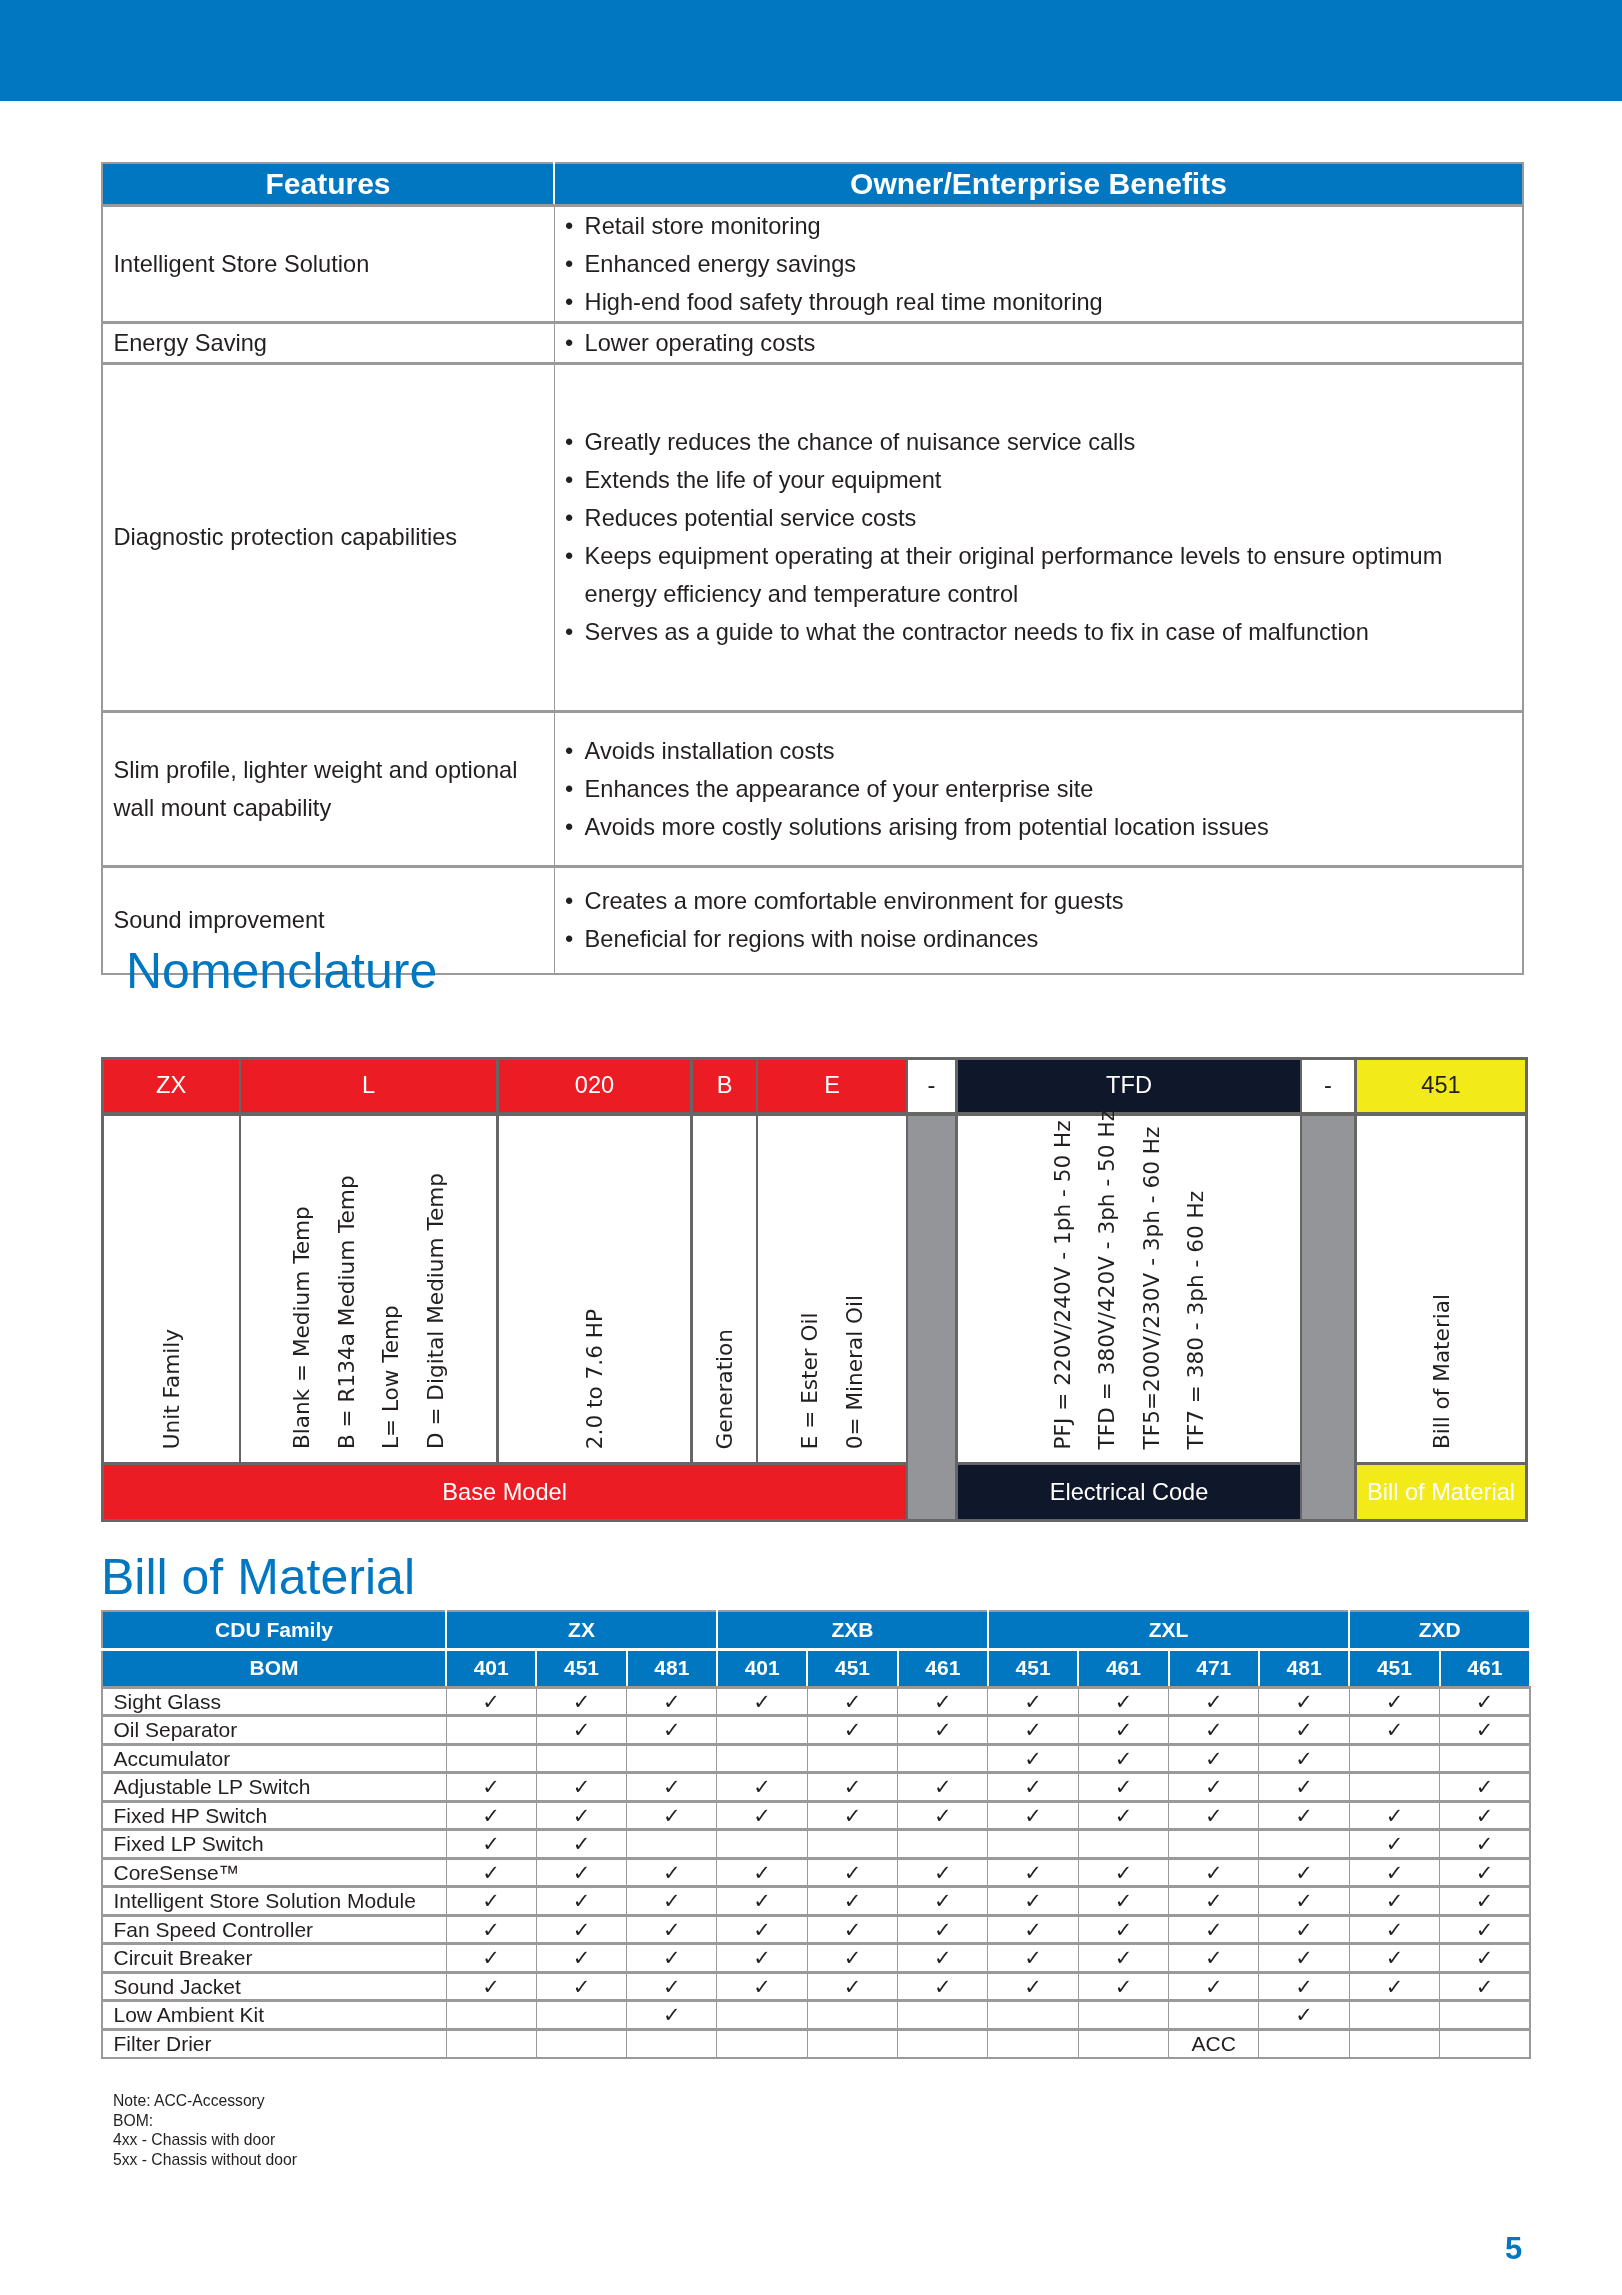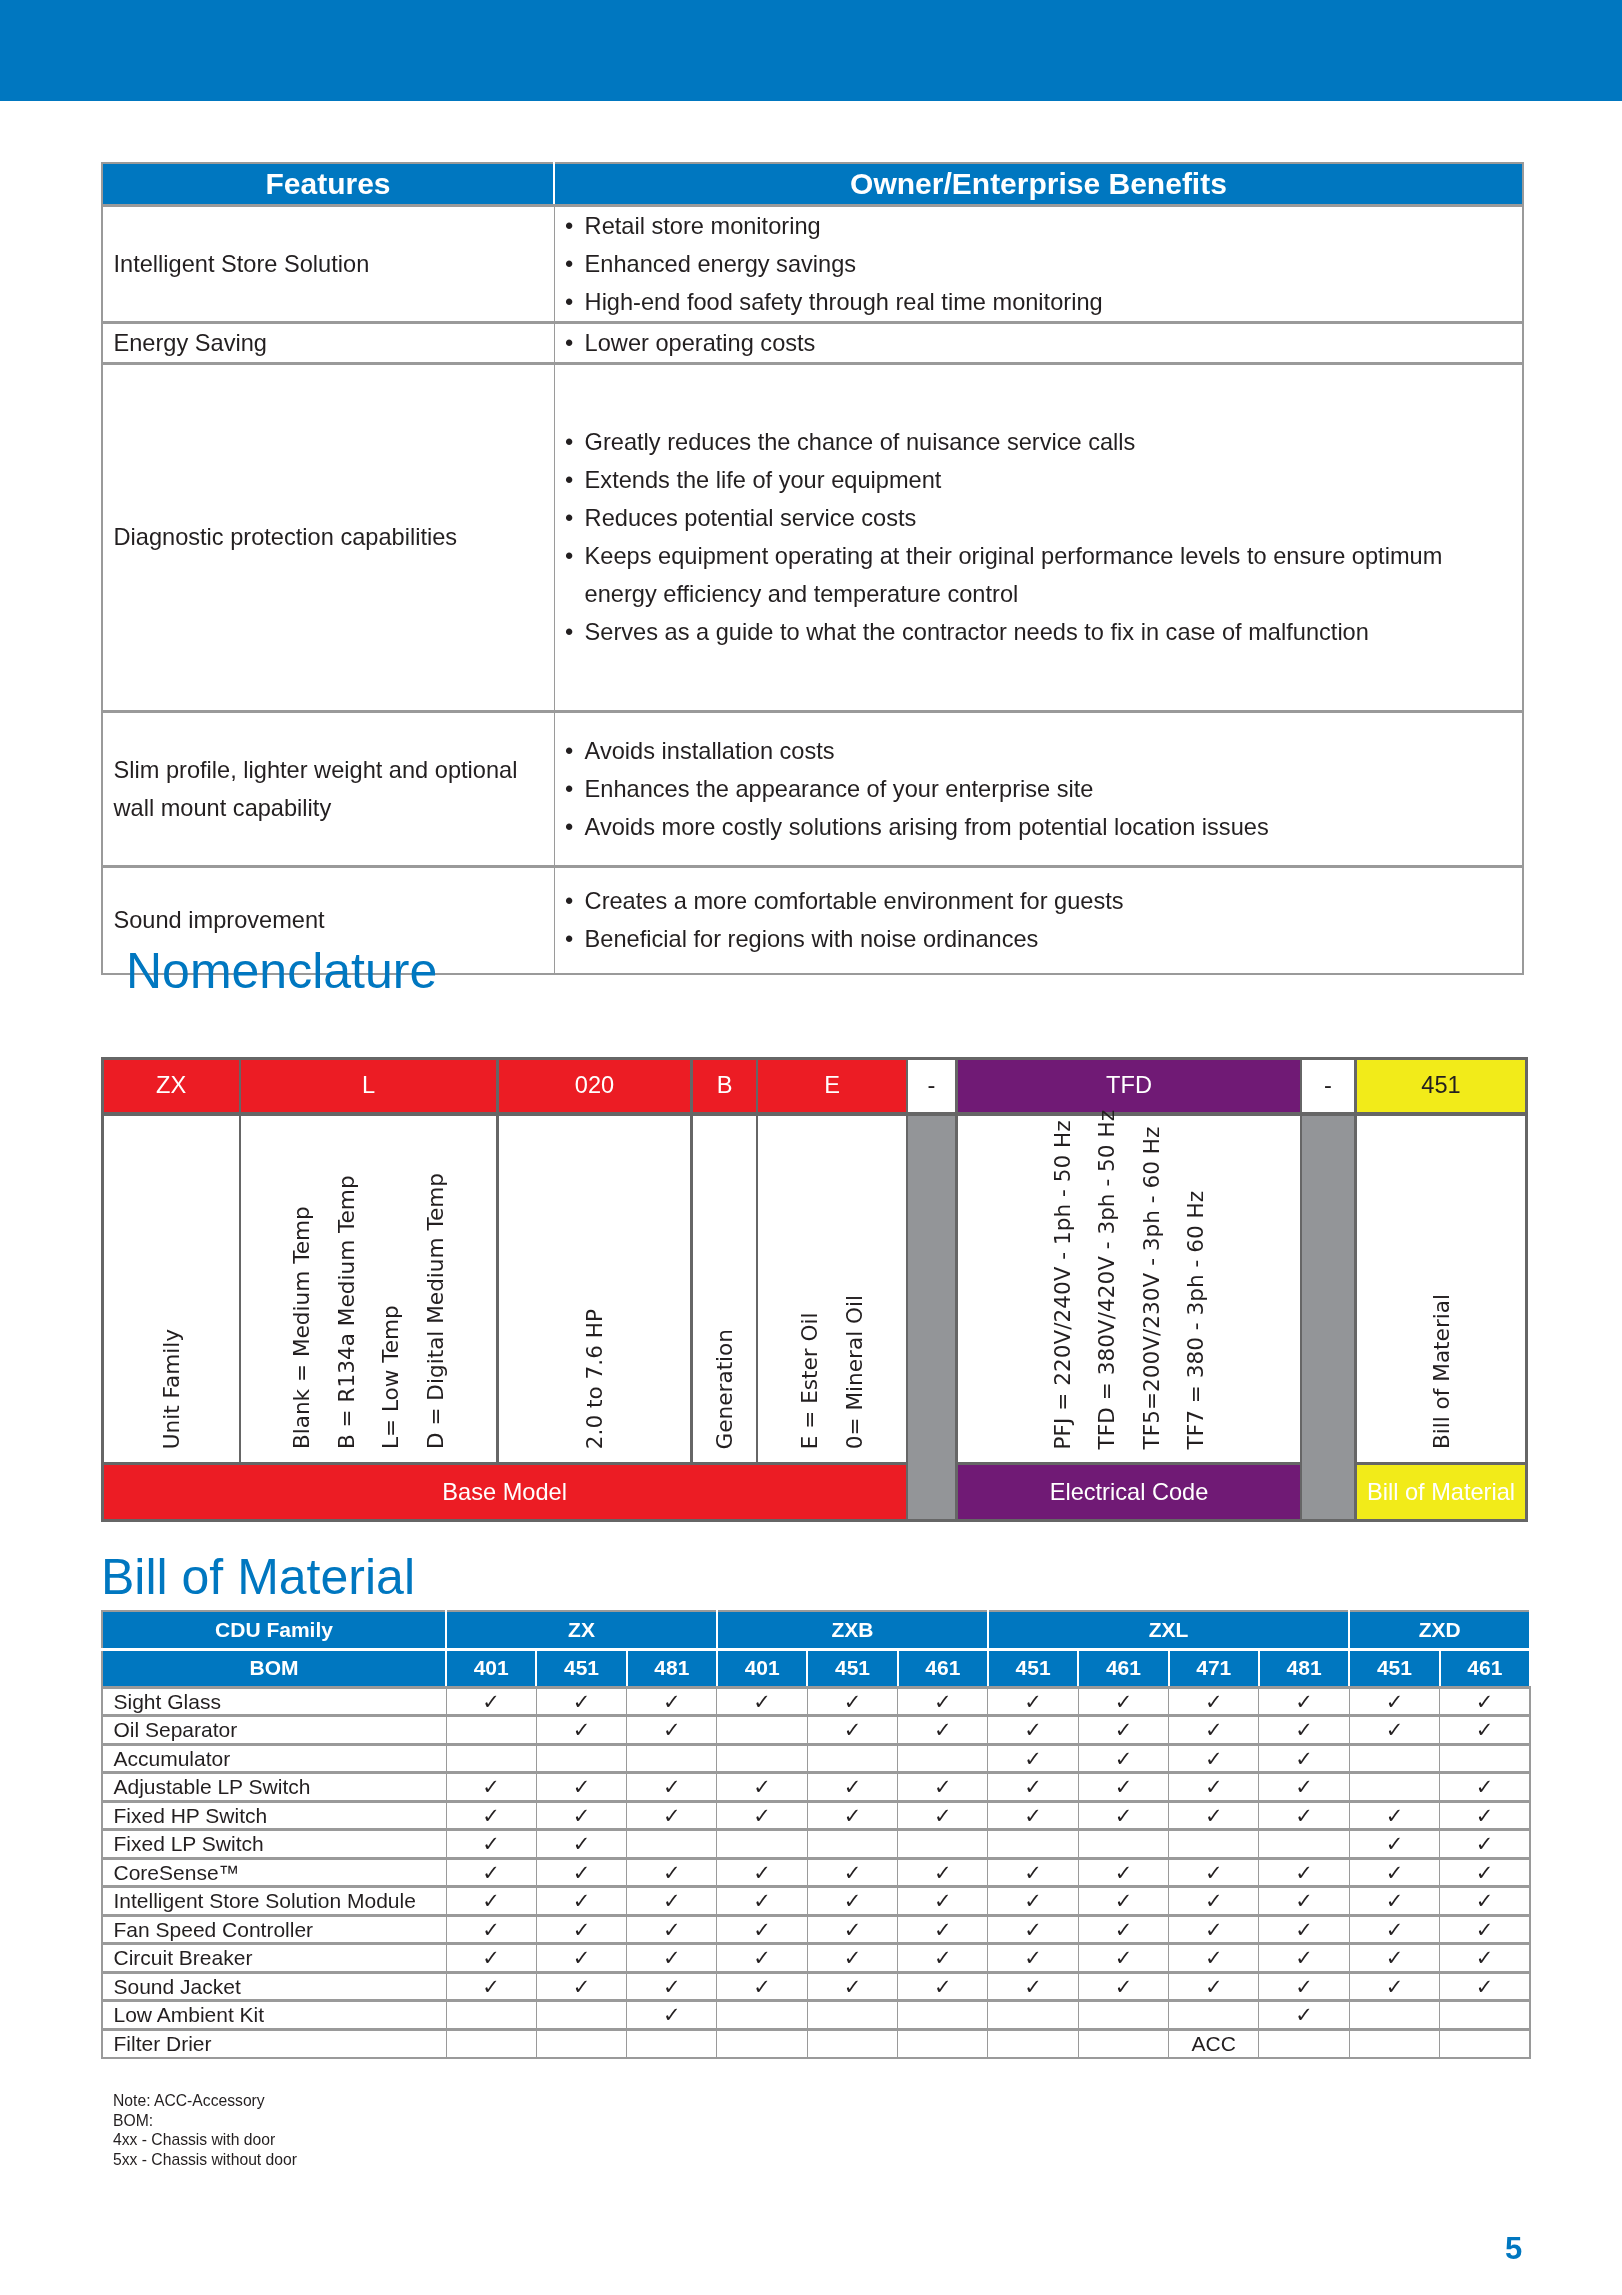--- a/index.html
+++ b/index.html
@@ -18,21 +18,21 @@
   .benefit { padding-left: 19.6px; text-indent: -19.6px; }
   .benefit::before { content: "\2022"; display: inline-block; width: 19.6px; text-indent: 0; text-align: left; }
 
   .section-title { position: absolute; left: 101px; font-size: 50px; color: #0077c0; font-weight: normal; }
 
   
   .nom { position: absolute; left: 101px; top: 1057px; width: 1427px; height: 465px; background: #666; }
   .nom .cell { position: absolute; display: flex; align-items: center; justify-content: center; font-size: 23.6px; }
   .nom .code { top: 2.6px; height: 52px; color: #fff; }
   .nom .red { background: #ec1c24; }
-  .nom .navy { background: #701a75; }
+  .nom .navy { background: #0f172a; }
   .nom .yel { background: #f2eb19; color: #231f20; }
   .nom .wht { background: #fff; color: #231f20; }
   .nom .body { top: 59px; height: 346px; background: #fff; }
   .nom .gray { background: #939598; }
   .nom .foot { top: 408px; height: 54px; color: #fff; }
   .vtext { writing-mode: vertical-rl; transform: rotate(180deg); font-family: "DejaVu Sans", sans-serif; font-size: 21.6px; white-space: nowrap; color: #231f20; }
   .vgroup { position: absolute; bottom: 13px; display: flex; gap: 19.6px; }
 
   
   .bom { position: absolute; left: 101px; top: 1610px; width: 1430px; border-collapse: collapse; table-layout: fixed; border: 2.6px solid #9a9a9a; }

